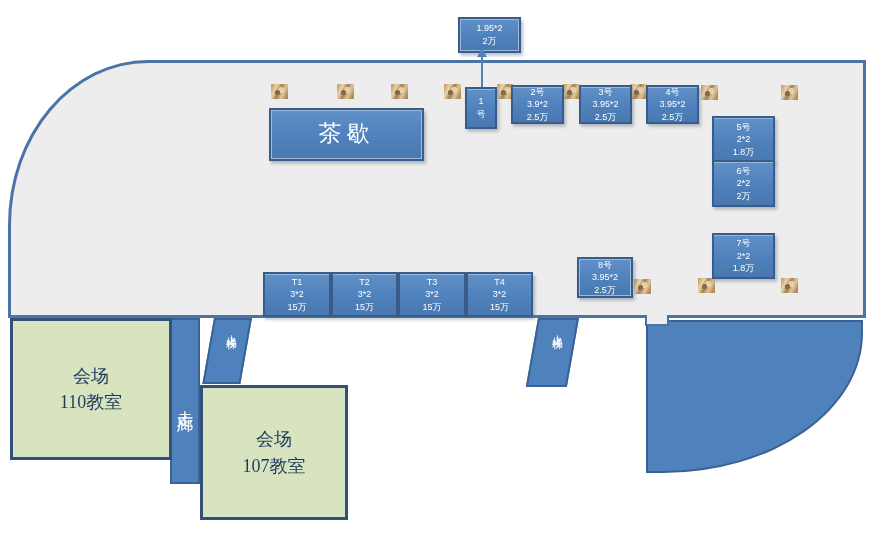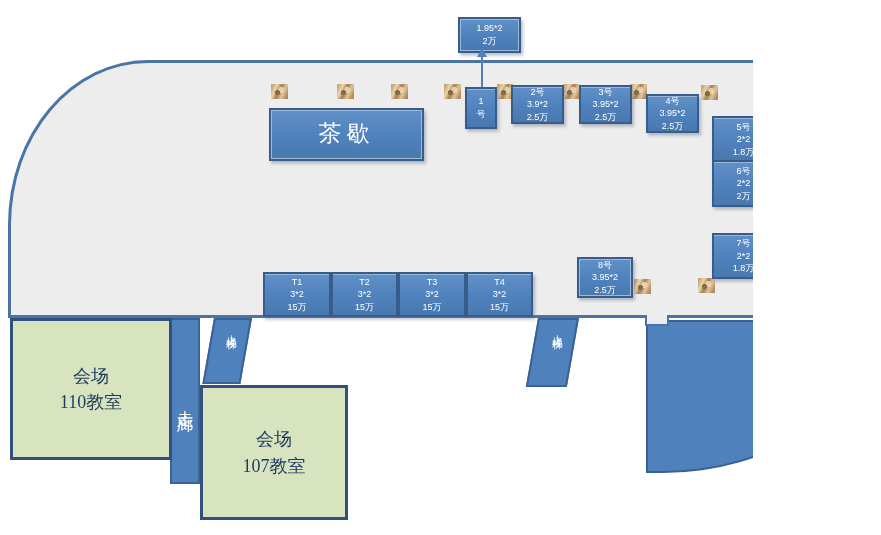--- a/index.html
+++ b/index.html
@@ -1,16 +1,16 @@
 <!DOCTYPE html>
 <html><head>
 <meta charset="utf-8">
 <style>
   html,body{margin:0;padding:0;background:#ffffff;}
-  .stage{position:relative;width:753px;height:535px;background:#ffffff;overflow:hidden;
+  .stage{position:relative;width:881px;height:535px;background:#ffffff;overflow:hidden;
          font-family:"Liberation Sans",sans-serif;}
   
   .hall{position:absolute;left:8px;top:60px;width:858px;height:258px;box-sizing:border-box;
         background:#ededee;border:3px solid #4a74a8;border-top-left-radius:140px 165px;z-index:0;}
   
   .quarter{position:absolute;left:646px;top:320px;width:217px;height:153px;box-sizing:border-box;
            background:#4f81bd;border:2px solid #3c6190;border-bottom-right-radius:200px 140px;z-index:1;}
   .notch{position:absolute;left:645px;top:315px;width:24px;height:11px;box-sizing:border-box;
          background:#ededee;border:2px solid #4a74a8;border-top:none;z-index:2;}
   
@@ -93,21 +93,21 @@
   <div class="booth" style="left:511px;top:85px;width:53px;height:39px">
     <span class="bl">2号</span>
     <span class="bl">3.9*2</span>
     <span class="bl">2.5万</span>
   </div>
   <div class="booth" style="left:579px;top:85px;width:53px;height:39px">
     <span class="bl">3号</span>
     <span class="bl">3.95*2</span>
     <span class="bl">2.5万</span>
   </div>
-  <div class="booth" style="left:646px;top:94px;width:53px;height:39px">
+  <div class="booth" style="left:646px;top:85px;width:53px;height:39px">
     <span class="bl">4号</span>
     <span class="bl">3.95*2</span>
     <span class="bl">2.5万</span>
   </div>
 
   <div class="booth" style="left:712px;top:116px;width:63px;height:47px">
     <span class="bl">5号</span>
     <span class="bl">2*2</span>
     <span class="bl">1.8万</span>
   </div>

